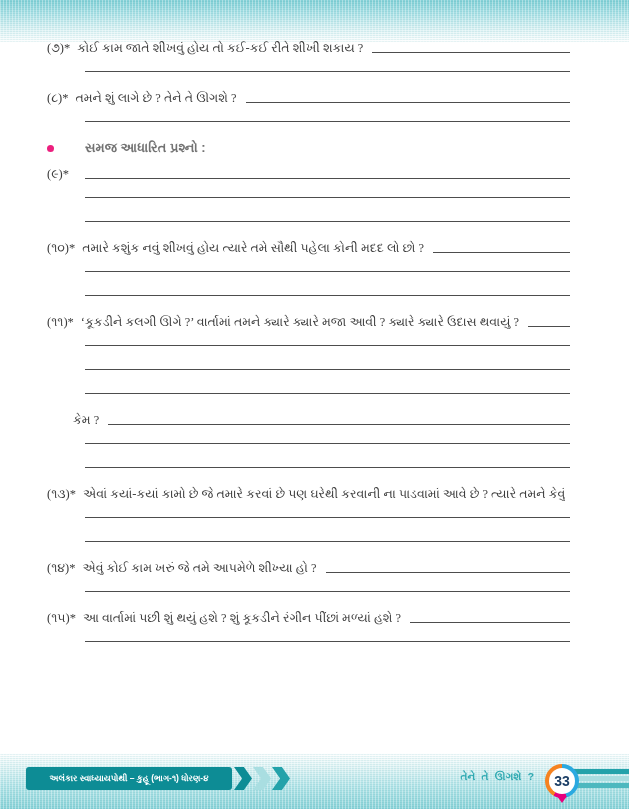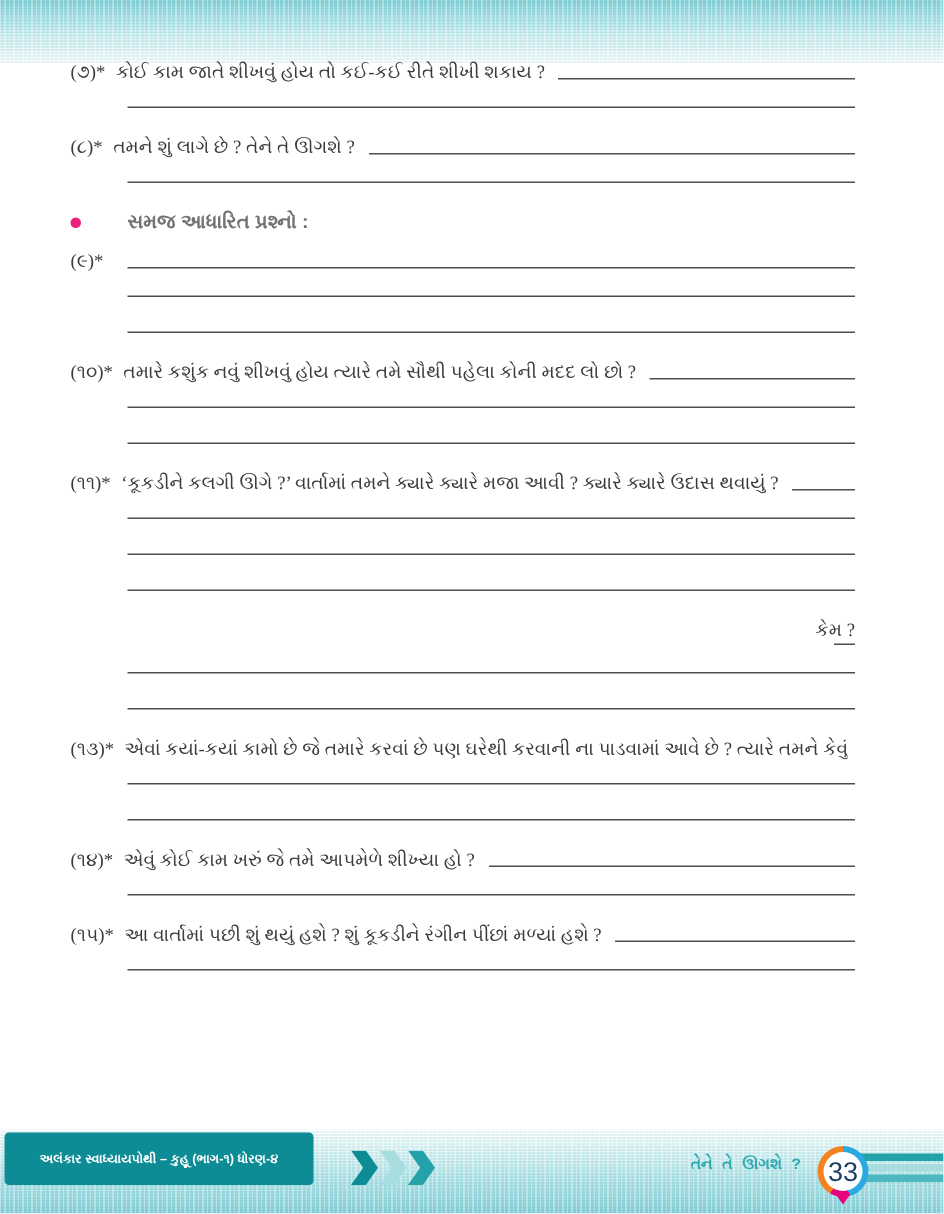--- a/index.html
+++ b/index.html
@@ -24,33 +24,33 @@
       linear-gradient(0deg,#8bd3d8 0%,#b4e4e8 40%,#e2f4f5 75%,#ffffff 100%);
   }
   
   .content{position:absolute;top:40px;left:47px;width:523px;}
   .q{margin-bottom:18px;}
   .q-row{display:flex;align-items:flex-end;font-size:12.5px;color:#3b3b3b;line-height:17px;}
   .q-num{white-space:nowrap;margin-right:7px;flex:0 0 auto;}
   .q-text{flex:0 1 auto;white-space:nowrap;overflow:hidden;}
   .trail{flex:1 1 auto;min-width:14px;height:0;border-bottom:1.6px solid #4d4d4d;margin-left:9px;margin-bottom:4px;}
   .cont-row{display:flex;align-items:flex-end;margin-left:26px;margin-top:8px;
-    font-size:12.5px;color:#3b3b3b;line-height:17px;flex-direction:column;}
+    font-size:12.5px;color:#3b3b3b;line-height:17px;}
   .ans{height:0;border-bottom:1.6px solid #4d4d4d;margin-left:38px;margin-top:23px;}
   .ans.first{margin-top:14px;}
   .sec{display:flex;align-items:center;margin:18px 0 10px 0;
     font-family:"Liberation Sans","DejaVu Sans",sans-serif;
     color:#737373;font-weight:bold;font-size:13px;}
   .sec .dot{width:7px;height:7px;border-radius:50%;background:#ec1f7e;margin-right:31px;flex:0 0 auto;}
   .gap-big{}
   .gap-sm{margin-top:8px;}
   
   .footer{position:absolute;bottom:0;left:0;right:0;height:56px;}
   .ribbon{
-    position:absolute;left:3px;bottom:19px;height:35px;max-width:212px;min-width:206px;
+    position:absolute;left:26px;bottom:19px;height:23px;max-width:212px;min-width:206px;
     background:#0d8c95;border-radius:3px;display:flex;align-items:center;justify-content:center;
     color:#ffffff;font-size:8.5px;font-weight:bold;overflow:hidden;padding:0 8px;box-sizing:border-box;
     font-family:"Liberation Sans","DejaVu Sans",sans-serif;white-space:nowrap;
   }
   .chev{position:absolute;bottom:19px;width:18px;height:23px;
     clip-path:polygon(0% 0%,55% 0%,100% 50%,55% 100%,0% 100%,45% 50%);}
   .chev1{left:234px;background:#0d8c95;}
   .chev2{left:253px;background:#a9dee1;}
   .chev3{left:272px;background:#23a2aa;}
   .chapter{
@@ -67,21 +67,21 @@
   }
   .badge .tail{
     position:absolute;left:50%;bottom:-5px;transform:translateX(-50%);
     width:0;height:0;border-left:5px solid transparent;border-right:5px solid transparent;
     border-top:7px solid #e6007e;
   }
   .badge-inner{
     position:absolute;inset:4px;background:#ffffff;border-radius:50%;
     display:flex;align-items:center;justify-content:center;
     font-family:"Liberation Sans","DejaVu Sans",sans-serif;
-    font-weight:normal;font-size:18px;color:#1c3f66;
+    font-weight:bold;font-size:14px;color:#1c3f66;
   }
 </style>
 </head>
 <body>
 
 <div class="tex-top"></div>
 
 <div class="content">
 
   <div class="q">

